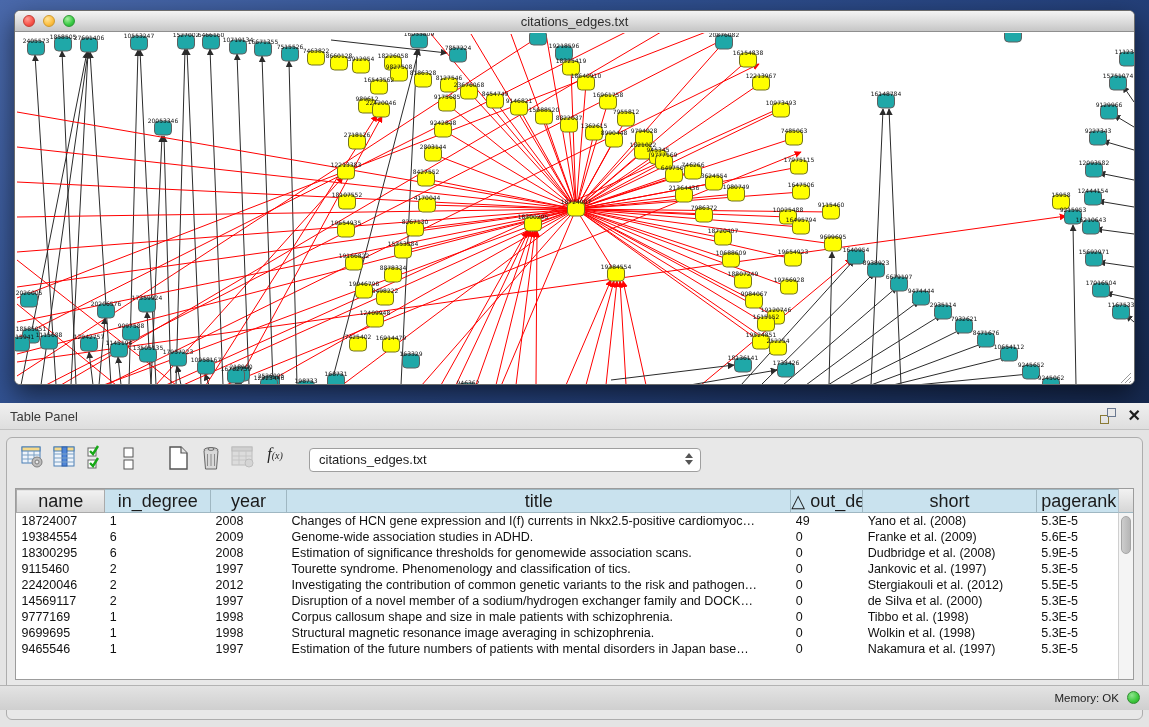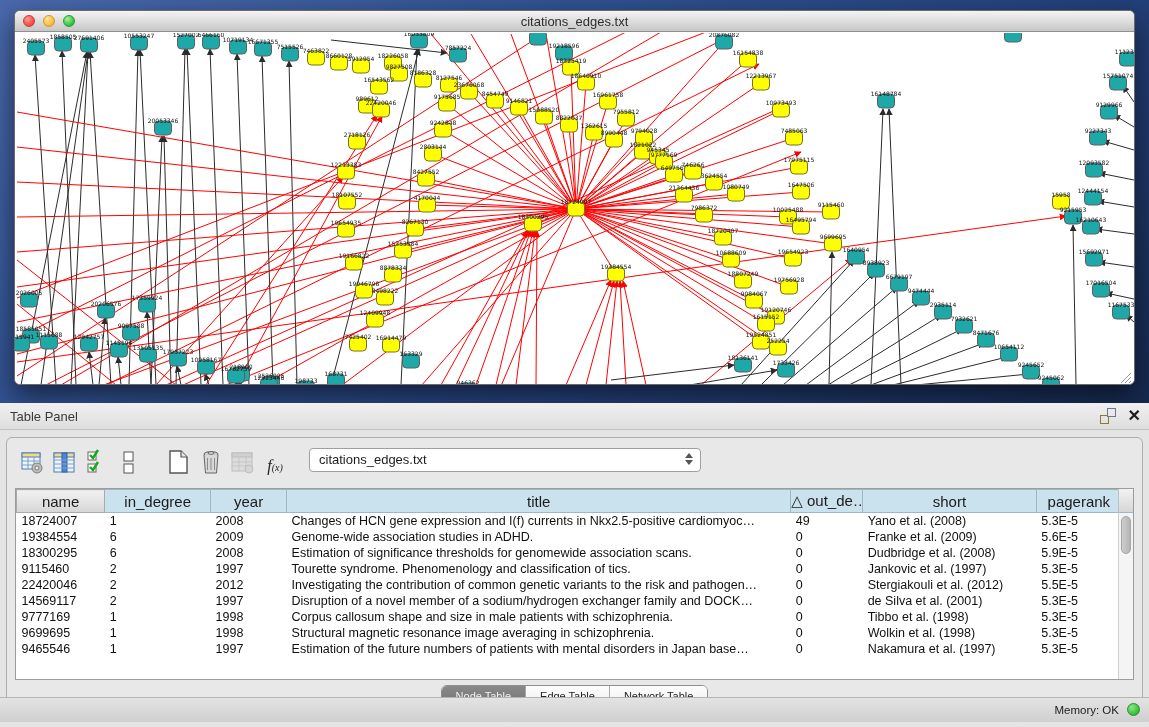--- a/index.html
+++ b/index.html
@@ -33,57 +33,57 @@
   .panel-header-btns { position:absolute; right:8px; top:5px; display:flex; gap:12px; align-items:center;}
   .float-icon { position:relative; width:16px; height:16px; }
   .float-icon .sq1 { position:absolute; left:0; bottom:0; width:9px; height:9px; border:1.5px solid #8a7a34; background:transparent;}
   .float-icon .sq2 { position:absolute; right:0; top:0; width:9px; height:9px; border:1.5px solid #6a7890; background:#e9e9e9;}
   .close-x { font-size:16px; font-weight:bold; color:#1d1d1d; line-height:16px; cursor:default;}
 
   .panel-body { position:absolute; left:6px; top:34px; width:1137px; height:283px;
     border:1px solid #adadad; border-radius:6px; background:#e8e8e8; }
 
   .toolbar { display:flex; align-items:center; height:44px; padding-left:12px; }
-  .tb-btn { width:28px; height:30px; display:flex; align-items:flex-end; justify-content:center; margin-right:4px; }
+  .tb-btn { width:28px; height:30px; display:flex; align-items:flex-start; justify-content:center; margin-right:4px; }
   .tb-gap { width:18px; }
   .fx { font-family:"Liberation Serif", serif; font-style:italic; font-size:16px; color:#222; }
   .fx small { font-size:10px; }
   .dropdown { margin-left:16px; width:392px; height:24px; background:#fff;
     border:1px solid #9f9f9f; border-radius:4px; position:relative;
     font-size:13px; color:#1c1c1c; line-height:22px; padding-left:9px; }
   .dd-arrows { position:absolute; right:7px; top:4px; display:flex; flex-direction:column; gap:2px; }
   .dd-arrows .up { width:0;height:0;border-left:4px solid transparent;border-right:4px solid transparent;border-bottom:5px solid #555;}
   .dd-arrows .dn { width:0;height:0;border-left:4px solid transparent;border-right:4px solid transparent;border-top:5px solid #555;}
 
   .tablewrap { position:absolute; left:8px; right:8px; top:50px; height:192px;
     background:#fff; border:1px solid #9c9c9c; overflow:hidden; }
   table.tbl { border-collapse:collapse; table-layout:fixed; width:1106px; }
   .tbl th { height:23px; background:#c9e2ee; border:1px solid #9fb7c2; font-weight:normal;
-    font-size:15px; color:#1b1b1b; text-align:center; overflow:hidden; white-space:nowrap; }
+    font-size:18px; color:#1b1b1b; text-align:center; overflow:hidden; white-space:nowrap; }
   .tbl th.namecol { background:linear-gradient(#f2f2f2,#d6d6d6); border-color:#aaa; }
   .tbl td { height:16px; font-size:12.5px; color:#101010; padding:0 5px;
     overflow:hidden; white-space:nowrap; border:none; }
   .tbl td.c { text-align:left; }
   .vscroll { position:absolute; right:0; top:24px; bottom:0; width:15px;
     background:#f4f4f4; border-left:1px solid #cfcfcf; }
   .vthumb { position:absolute; left:2px; top:3px; width:10px; height:38px;
     background:linear-gradient(90deg,#cdcdcd,#b5b5b5); border-radius:6px; border:1px solid #a5a5a5;}
   .hdrcorner { position:absolute; right:0; top:0; width:15px; height:24px;
     background:linear-gradient(#f2f2f2,#d6d6d6); border-left:1px solid #b5c3cb; border-bottom:1px solid #9fb7c2;}
 
   .tabsrow { position:absolute; left:0; right:0; top:247px; height:26px;
     display:flex; justify-content:center; }
   .segmented { display:flex; border:1px solid #8f8f8f; border-radius:6px; overflow:hidden;
     height:21px; background:#fdfdfd; box-shadow:0 1px 1px rgba(255,255,255,.7); }
   .seg { padding:0 14px; font-size:11px; line-height:20px; color:#1f1f1f;
     border-right:1px solid #a8a8a8; background:linear-gradient(#fdfdfd,#f0f0f0); }
   .seg:last-child { border-right:none; }
   .seg.sel { background:linear-gradient(#8a8a8a,#737373); color:#f2f2f2; }
 
-  .statusbar { position:absolute; left:0; bottom:5px; width:1149px; height:25px;
+  .statusbar { position:absolute; left:0; bottom:17px; width:1149px; height:25px;
     background:linear-gradient(#e3e3e3,#cfcfcf); border-top:1px solid #b3b3b3; }
   .mem { position:absolute; right:30px; top:6px; font-size:11.5px; color:#222; }
   .memdot { position:absolute; right:9px; top:5px; width:13px; height:13px; border-radius:50%;
     background:radial-gradient(circle at 35% 30%, #8fe48f, #3cc73c 60%, #2a9e2a); border:1px solid #2f8c2f;}
 </style>
 </head>
 <body>
 
 <div class="desktop">
   <div class="net-window">
@@ -690,21 +690,21 @@
               <td>0</td>
               <td class="c">Stergiakouli et al. (2012)</td>
               <td>5.5E-5</td>
             </tr>
             <tr>
               <td>14569117</td>
               <td>2</td>
               <td>1997</td>
               <td>Disruption of a novel member of a sodium/hydrogen exchanger family and DOCK…</td>
               <td>0</td>
-              <td class="c">de Silva et al. (2001)</td>
+              <td class="c">de Silva et al. (2000)</td>
               <td>5.3E-5</td>
             </tr>
             <tr>
               <td>9777169</td>
               <td>1</td>
               <td>1998</td>
               <td>Corpus callosum shape and size in male patients with schizophrenia.</td>
               <td>0</td>
               <td class="c">Tibbo et al. (1998)</td>
               <td>5.3E-5</td>

